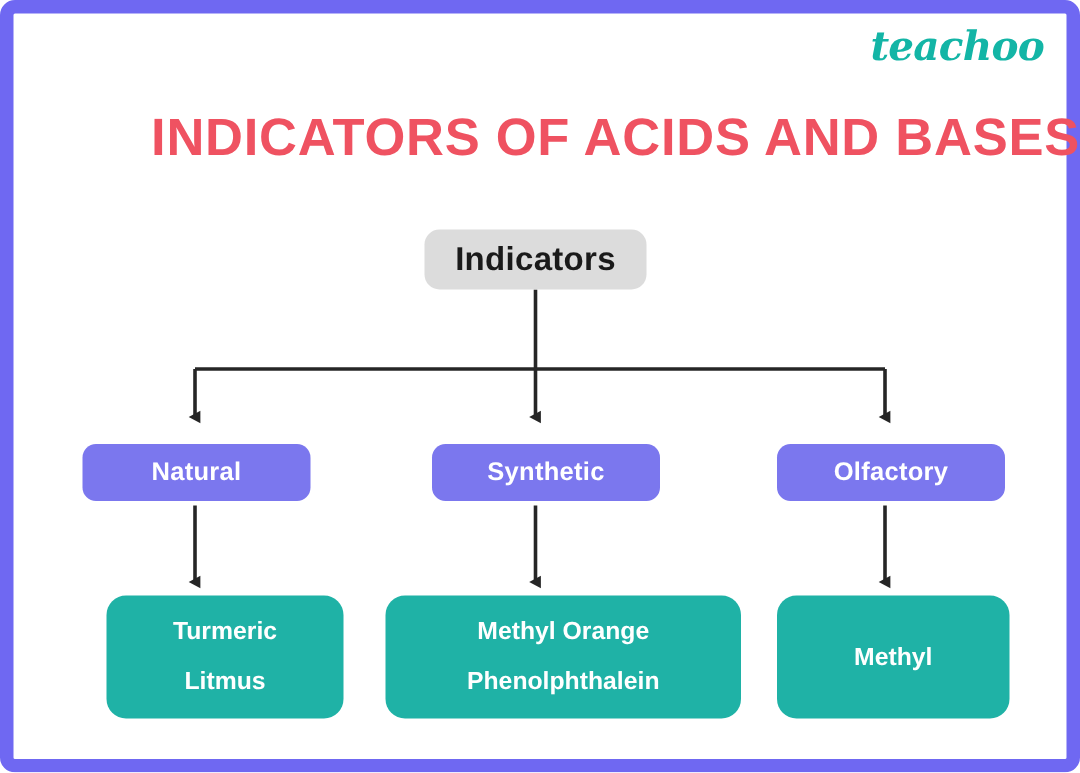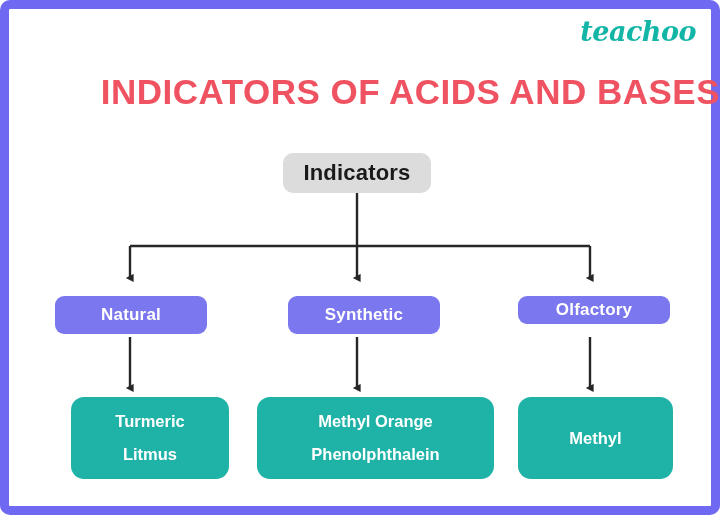--- a/index.html
+++ b/index.html
@@ -153,21 +153,21 @@
   </div>
 
   <div class="node node-mid" style="left:55px; top:296px; width:152px; height:38px;justify-content:center;">
     <span>Natural</span>
   </div>
 
   <div class="node node-mid" style="left:288px; top:296px; width:152px; height:38px;">
     <span>Synthetic</span>
   </div>
 
-  <div class="node node-mid" style="left:518px; top:296px; width:152px; height:28px;">
+  <div class="node node-mid" style="left:518px; top:296px; width:152px; height:38px;">
     <span>Olfactory</span>
   </div>
 
   <div class="node node-leaf" style="left:71px; top:397px; width:158px; height:82px;">
     <span class="leaf-line">Turmeric</span>
     <span class="leaf-line">Litmus</span>
   </div>
 
   <div class="node node-leaf" style="left:257px; top:397px; width:237px; height:82px;">
     <span class="leaf-line">Methyl Orange</span>

